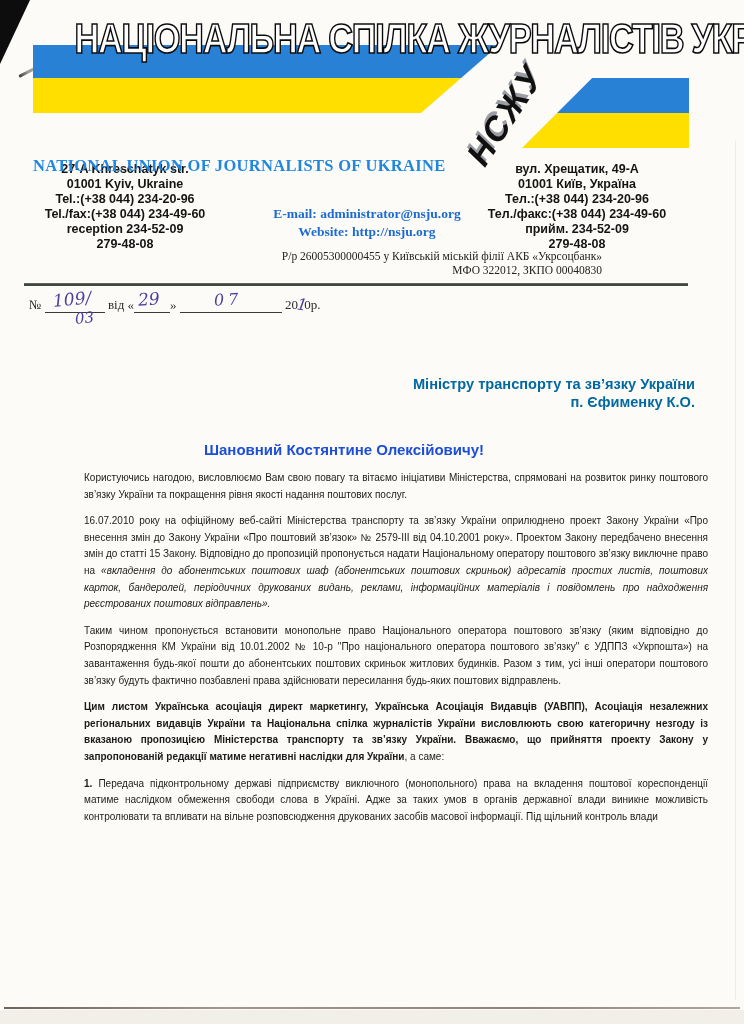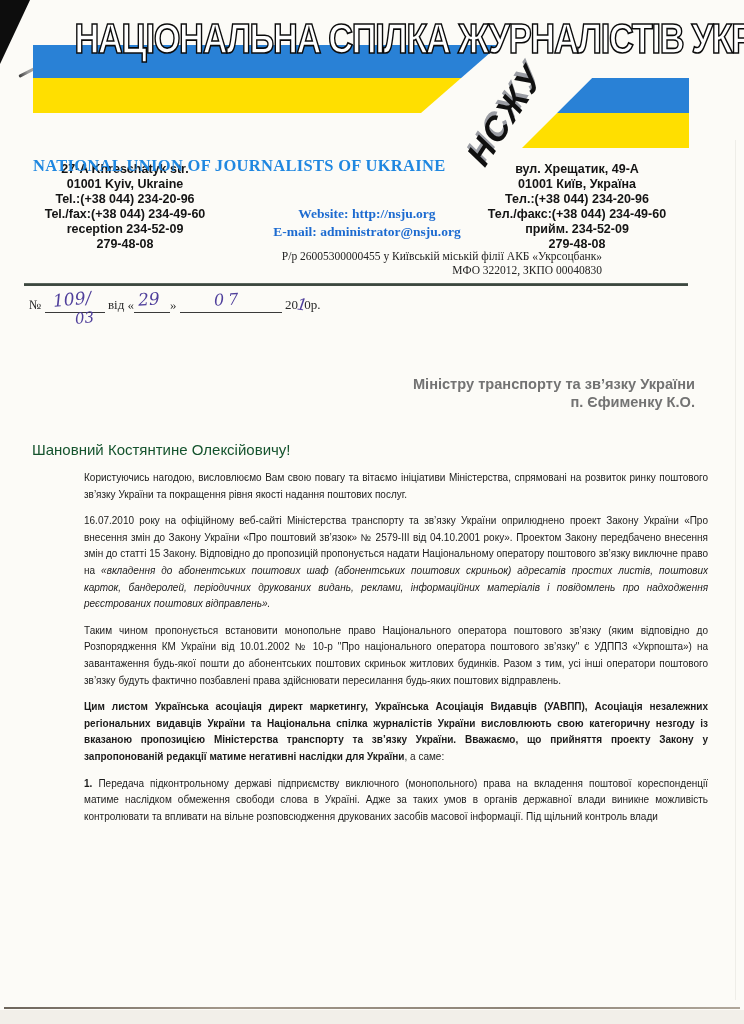--- a/index.html
+++ b/index.html
@@ -72,23 +72,23 @@
   .blank.b3{width:102px;}
   .hw{font-family:"DejaVu Serif",serif;font-style:italic;color:#4f3f9b;}
   .hw-num{position:absolute;left:8px;top:-8px;font-size:17px;transform:rotate(-5deg);}
   .hw-den{position:absolute;left:30px;top:12px;font-size:15px;transform:rotate(-6deg);}
   .hw-day{position:absolute;left:4px;top:-8px;font-size:17px;transform:rotate(-4deg);}
   .hw-month{position:absolute;left:34px;top:-7px;font-size:16px;letter-spacing:4px;transform:rotate(-3deg);}
   .hw-year{display:inline-block;font-size:16px;margin:0 -3px 0 -1px;transform:rotate(8deg);position:relative;top:1px;}
 
   
   .addressee{position:absolute;right:49px;top:376px;text-align:right;
-    font-weight:bold;font-size:14.6px;line-height:17.5px;color:#737373;}
-  .salutation{position:absolute;left:84px;top:441px;width:624px;text-align:left;
-    transform:translateX(-52px);font-weight:normal;font-size:15px;color:#14532d;}
+    font-weight:bold;font-size:14.6px;line-height:17.5px;color:#0369a1;}
+  .salutation{position:absolute;left:84px;top:441px;width:624px;text-align:center;
+    transform:translateX(-52px);font-weight:bold;font-size:15px;color:#1d4ed8;}
   .body-text{position:absolute;left:84px;top:470px;width:624px;
     font-size:10px;line-height:16.6px;text-align:justify;color:#1b1b1b;}
   .body-text p{margin:0 0 10px 0;}
   .seg-b{font-weight:bold;}
   .seg-u{text-underline-offset:2px;}
   .seg-i{font-style:italic;}
 </style>
 </head>
 <body>
 
@@ -158,22 +158,22 @@
         <span></span>
         <span>прийм. 234-52-09</span>
       </div>
     <div class="cline">
         <span></span>
         <span>279-48-08</span>
       </div>
   </div>
 
   <div class="center-links">
+    <div>E-mail: administrator@nsju.org</div>
     <div>Website: http://nsju.org</div>
-    <div>E-mail: administrator@nsju.org</div>
   </div>
 
   <div class="bank-lines">
     <div>Р/р 26005300000455 у Київській міській філії АКБ «Укрсоцбанк»</div>
     <div>МФО 322012, ЗКПО 00040830</div>
   </div>
 
   <div class="rule"></div>
 
   <div class="ref-line">

